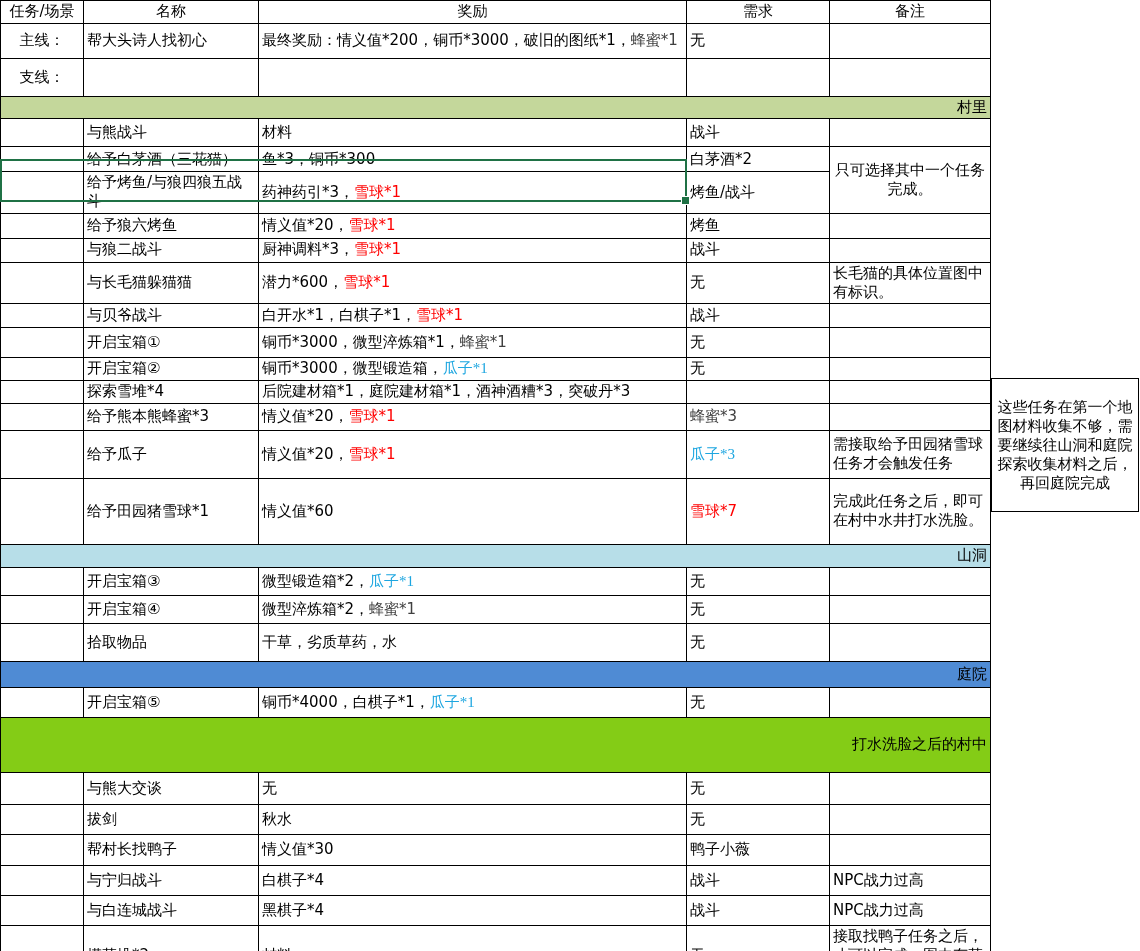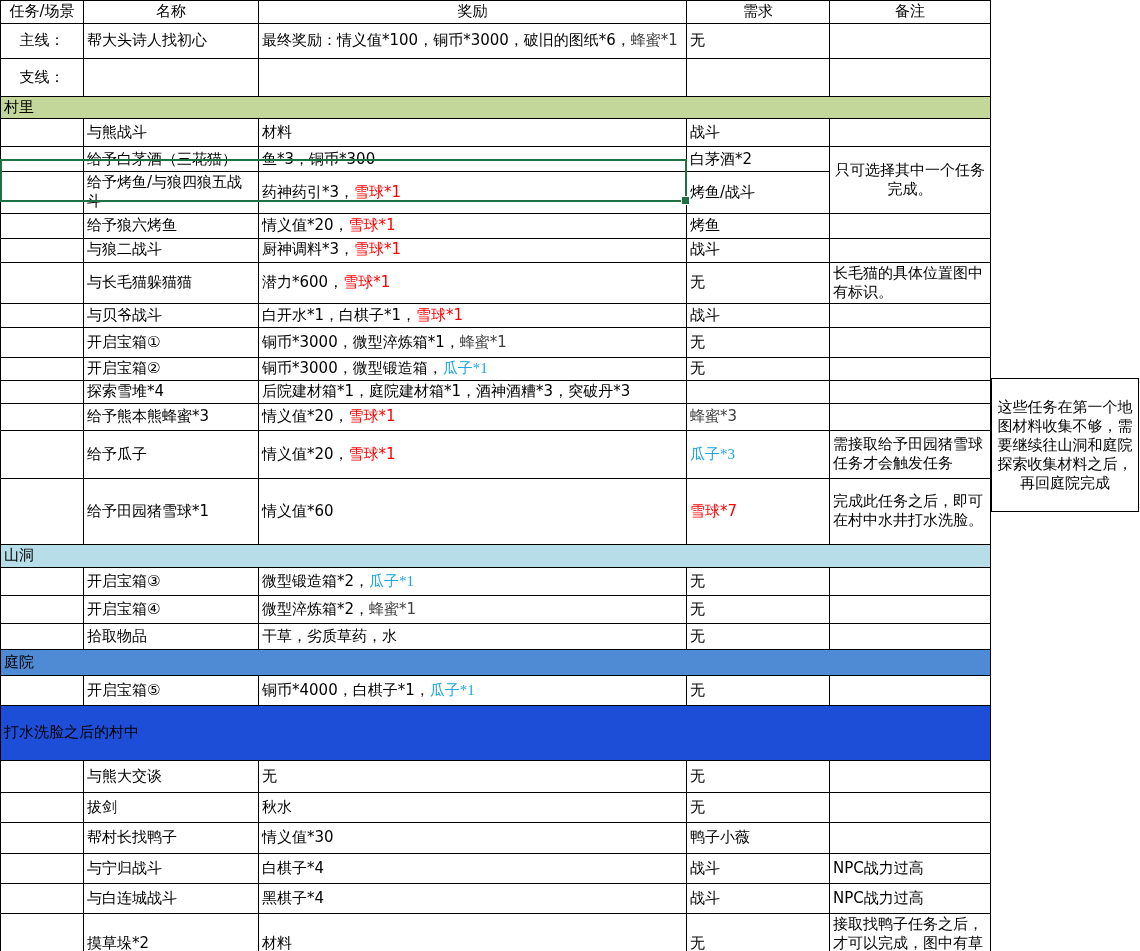--- a/index.html
+++ b/index.html
@@ -25,21 +25,21 @@
     word-break:break-all;
     line-height:1.28;
     background:#ffffff;
     color:#000000;
   }
   table.grid th { text-align:center; height:20px; }
   td.cell-scene { text-align:center; }
   td.cell-name, td.cell-reward, td.cell-need, td.cell-note { text-align:left; }
   td.cell-note.centered { text-align:center; }
   tr.band td {
-    text-align:left;
+    text-align:right;
     border-left:1px solid #000;
     border-right:1px solid #000;
   }
   .seg-red   { color:#ff0000; }
   .seg-green { color:#404040; }
   .seg-blue  { color:#1da6e0;font-family:Liberation Serif, serif; }
   #selection-overlay {
     position:absolute;
     border:2px solid #1f7145;
     box-sizing:border-box;
@@ -86,21 +86,21 @@
         <th>名称</th>
         <th>奖励</th>
         <th>需求</th>
         <th>备注</th>
       </tr>
     </thead>
     <tbody id="quest-body">
         <tr style="height: 35px;">
           <td class="cell-scene">主线：</td>
           <td class="cell-name">帮大头诗人找初心</td>
-          <td class="cell-reward"><span>最终奖励：情义值*100，铜币*3000，破旧的图纸*6，</span><span class="seg-green">蜂蜜*1</span></td>
+          <td class="cell-reward"><span>最终奖励：情义值*200，铜币*3000，破旧的图纸*1，</span><span class="seg-green">蜂蜜*1</span></td>
           <td class="cell-need"><span>无</span></td>
           <td class="cell-note"></td>
         </tr>
         <tr style="height: 38px;">
           <td class="cell-scene">支线：</td>
           <td class="cell-name"></td>
           <td class="cell-reward"></td>
           <td class="cell-need"></td>
           <td class="cell-note"></td>
         </tr>
@@ -207,39 +207,39 @@
           <td class="cell-need"><span>无</span></td>
           <td class="cell-note"></td>
         </tr>
         <tr style="height: 28px;">
           <td class="cell-scene"></td>
           <td class="cell-name">开启宝箱④</td>
           <td class="cell-reward"><span>微型淬炼箱*2，</span><span class="seg-green">蜂蜜*1</span></td>
           <td class="cell-need"><span>无</span></td>
           <td class="cell-note"></td>
         </tr>
-        <tr style="height: 26px;">
+        <tr style="height: 38px;">
           <td class="cell-scene"></td>
           <td class="cell-name">拾取物品</td>
           <td class="cell-reward"><span>干草，劣质草药，水</span></td>
           <td class="cell-need"><span>无</span></td>
           <td class="cell-note"></td>
         </tr>
         <tr class="band" style="height: 26px;">
           <td colspan="5" style="background: rgb(79, 139, 212);">庭院</td>
         </tr>
         <tr style="height: 30px;">
           <td class="cell-scene"></td>
           <td class="cell-name">开启宝箱⑤</td>
           <td class="cell-reward"><span>铜币*4000，白棋子*1，</span><span class="seg-blue">瓜子*1</span></td>
           <td class="cell-need"><span>无</span></td>
           <td class="cell-note"></td>
         </tr>
         <tr class="band" style="height: 55px;">
-          <td colspan="5" style="background: #1d4ed8;">打水洗脸之后的村中</td>
+          <td colspan="5" style="background: #84cc16;">打水洗脸之后的村中</td>
         </tr>
         <tr style="height: 32px;">
           <td class="cell-scene"></td>
           <td class="cell-name">与熊大交谈</td>
           <td class="cell-reward"><span>无</span></td>
           <td class="cell-need"><span>无</span></td>
           <td class="cell-note"></td>
         </tr>
         <tr style="height: 30px;">
           <td class="cell-scene"></td>

